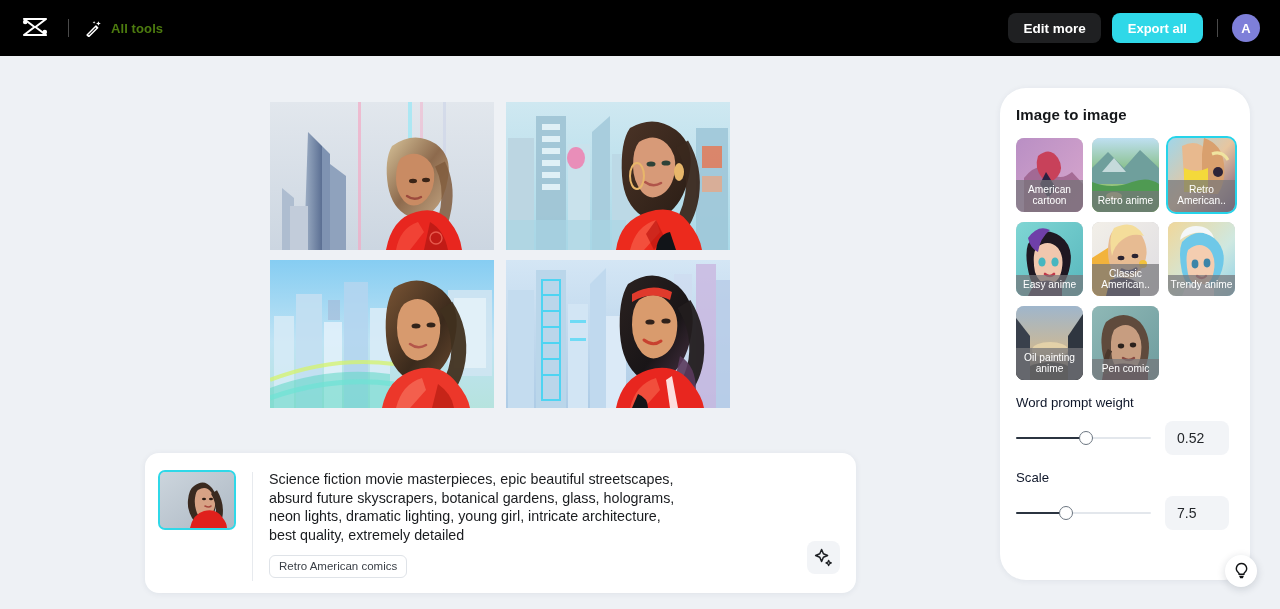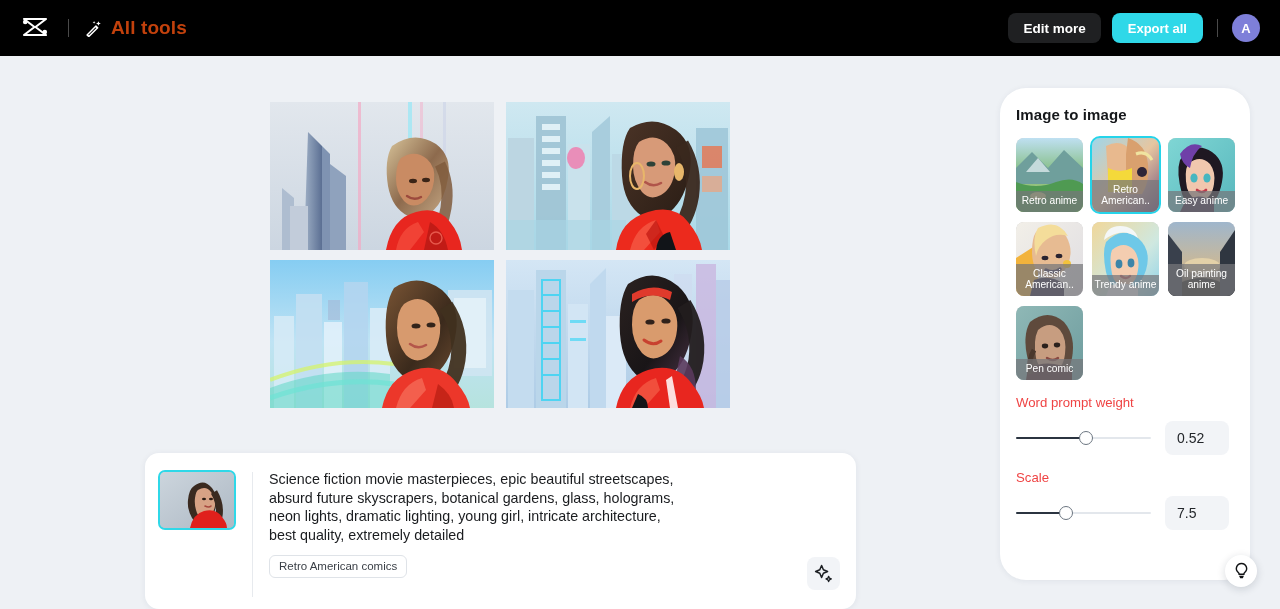--- a/index.html
+++ b/index.html
@@ -13,21 +13,21 @@
   
   .topbar {
     position: absolute; left: 0; top: 0;
     width: 1280px; height: 56px;
     background: #000000;
     display: flex; align-items: center;
   }
   .logo-wrap { margin-left: 20px; width: 30px; height: 26px; display:flex; align-items:center; justify-content:center; }
   .topbar-div { width: 1px; height: 18px; background: #4a4a4a; margin: 0 16px 0 18px; }
   .alltools { display: flex; align-items: center; gap: 9px; cursor: pointer; }
-  .alltools-label { color: #c2410c; font-size: 19px; font-weight: 700; letter-spacing: .1px; }
+  .alltools-label { color: #4d7c0f; font-size: 13px; font-weight: 700; letter-spacing: .1px; }
   .topbar-right { margin-left: auto; display: flex; align-items: center; margin-right: 20px; gap: 1px; }
   .btn-editmore {
     background: #1f2022; color: #ffffff; font-size: 13.5px; font-weight: 700;
     border-radius: 8px; height: 30px; padding: 0 15px;
     display: flex; align-items: center; cursor: pointer; border: none;
   }
   .btn-exportall {
     background: #2fd8e8; color: #ffffff; font-size: 13px; font-weight: 700;
     border-radius: 8px; height: 30px; padding: 0 16px; margin-left: 10px;
     display: flex; align-items: center; cursor: pointer; border: none;
@@ -54,21 +54,21 @@
   .img2 { background:
       linear-gradient(180deg,#cfe6ef 0%,#bcdfeb 45%,#a9d6e6 100%); }
   .img3 { background:
       linear-gradient(180deg,#9fd8f2 0%,#c3e6f6 45%,#bfe4e2 100%); }
   .img4 { background:
       linear-gradient(180deg,#cfe3f2 0%,#bcd8ee 50%,#aecfe8 100%); }
 
   
   .promptbar {
     position: absolute; left: 145px; top: 453px;
-    width: 711px; height: 156px;
+    width: 711px; height: 140px;
     background: #ffffff; border-radius: 14px;
     box-shadow: 0 1px 6px rgba(25,40,70,.07);
     display: flex; align-items: flex-start; padding: 17px 16px 0 13px;
   }
   .prompt-thumb {
     width: 78px; height: 60px; border-radius: 7px; flex: 0 0 auto;
     border: 2px solid #2fd8e8; overflow: hidden; position: relative;
     background: linear-gradient(160deg,#c9d2da 0%,#b6c1cb 100%);
     cursor: pointer;
   }
@@ -117,21 +117,21 @@
     color: #fff; font-size: 10.2px; line-height: 11.6px;
     text-align: center; padding: 4px 2px 5px 2px;
     font-weight: 400;
   }
   .adv-header {
     margin-top: 24px; display: flex; align-items: center; justify-content: space-between;
   }
   .adv-title { font-size: 14px; font-weight: 700; color: #16181b; }
   .reset-icon { cursor: pointer; display:flex; }
   .setting { margin-top: 15px; }
-  .setting-label { font-size: 13.2px; color: #ef4444; }
+  .setting-label { font-size: 13.2px; color: #0f172a; }
   .setting-row { display: flex; align-items: center; margin-top: 11px; gap: 14px; }
   .slider { position: relative; width: 135px; height: 14px; cursor: pointer; flex: 0 0 auto; }
   .slider-track { position: absolute; top: 6px; left: 0; width: 135px; height: 2px; background: #e3e7ec; border-radius: 2px; }
   .slider-fill { position: absolute; top: 6px; left: 0; height: 2px; background: #2b3440; border-radius: 2px; }
   .slider-knob {
     position: absolute; top: 0px; width: 14px; height: 14px; border-radius: 50%;
     background: #fff; border: 1.6px solid #6c7681; cursor: grab;
   }
   .setting-value {
     width: 64px; height: 34px; border-radius: 8px; background: #f2f4f7;
@@ -398,20 +398,35 @@
       </div>
     </div>
   </div>
 </div>
 
 <div class="rpanel">
   <div class="rpanel-title">Image to image</div>
 
   <div class="styles">
 
+    <div class="style-card">
+      <svg width="67" height="74" viewBox="0 0 67 74">
+        <defs>
+            <linearGradient id="s1" x1="0" y1="0" x2="1" y2="1">
+              <stop offset="0" stop-color="#b98fc4"></stop>
+              <stop offset="1" stop-color="#d9a7cd"></stop>
+            </linearGradient>
+          </defs>
+        <rect width="67" height="74" fill="url(#s1)"></rect>
+        <path d="M8 40 q14-18 26-6 q10 10 22 0 l11 12 0 28 -59 0Z" fill="#8b4a72" opacity=".6"></path>
+        <path d="M22 18 q12-10 20 2 q6 10 0 18 q-8 10-16 2 q-8-10-4-22Z" fill="#c8415a"></path>
+        <path d="M30 34 l10 16 -8 10 -8-14Z" fill="#2b2142"></path>
+      </svg>
+      <div class="sc-label">American cartoon</div>
+    </div>
 
     <div class="style-card">
       <svg width="67" height="74" viewBox="0 0 67 74">
         <defs>
             <linearGradient id="s2" x1="0" y1="0" x2="0" y2="1">
               <stop offset="0" stop-color="#bfe0f2"></stop>
               <stop offset=".5" stop-color="#7fba78"></stop>
               <stop offset="1" stop-color="#cfd98f"></stop>
             </linearGradient>
           </defs>

